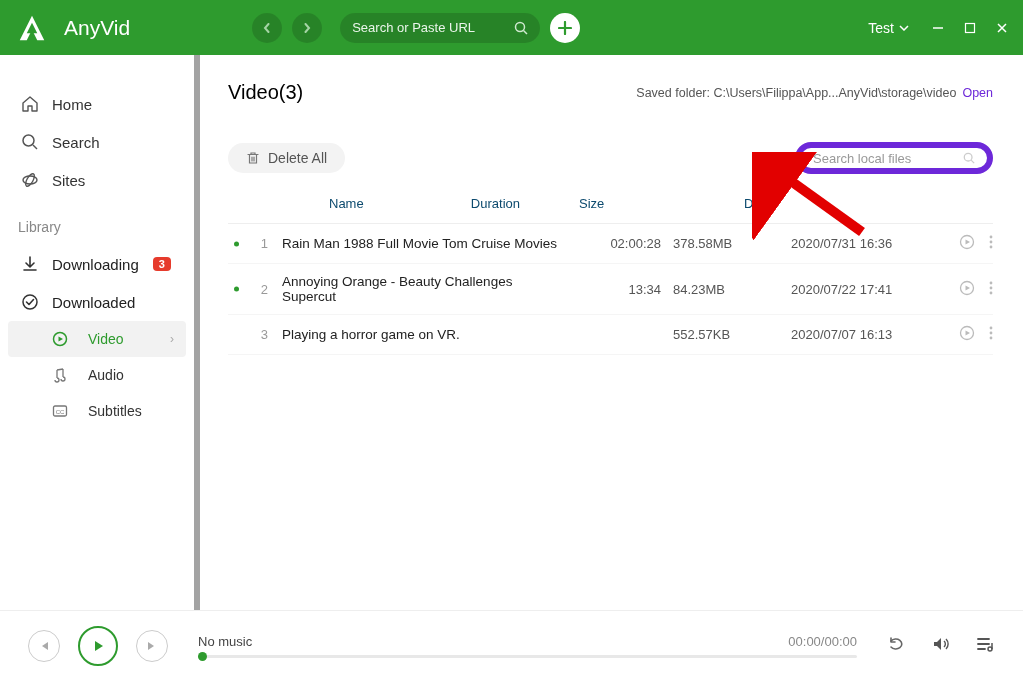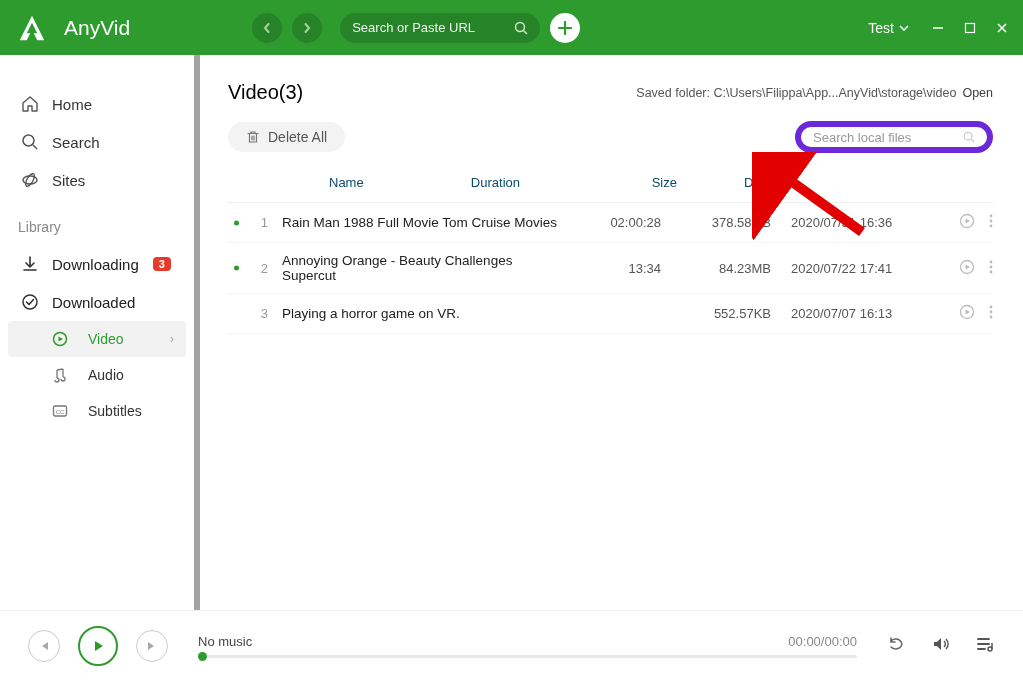--- a/index.html
+++ b/index.html
@@ -29,34 +29,34 @@
   .lib-label { padding: 20px 0 10px 18px; font-size: 14px; color: #888; }
   .side-sub { display: flex; align-items: center; padding: 8px 12px 8px 50px; font-size: 14px; color: #333; gap: 18px; cursor: pointer; position: relative; }
   .side-sub.active { background: #f2f2f2; color: #2e9b2e; border-radius: 4px; margin: 0 8px; padding-left: 42px; }
   .badge { background: #e63b2c; color: #fff; font-size: 11px; font-weight: bold; padding: 1px 6px; border-radius: 4px; margin-left: 2px; }
   .chev { position: absolute; right: 12px; color: #aaa; font-size: 12px; }
 
   .main { flex: 1; padding: 26px 30px 0 28px; position: relative; }
   .top-row { display: flex; align-items: center; justify-content: space-between; }
   .page-title { font-size: 20px; font-weight: 500; color: #000000; }
   .saved-folder { font-size: 12.5px; color: #555; display: flex; gap: 6px; }
-  .open-link { color: #404040; cursor: pointer; }
-
-  .toolbar-row { display: flex; align-items: center; justify-content: space-between; margin-top: 17px; }
+  .open-link { color: #6d28d9; cursor: pointer; }
+
+  .toolbar-row { display: flex; align-items: center; justify-content: space-between; margin-top: 38px; }
   .delete-all { display: flex; align-items: center; gap: 8px; background: #f3f3f3; border-radius: 16px; padding: 7px 18px; font-size: 14px; cursor: pointer; color: #555; }
   .local-search { width: 198px; height: 32px; border: 6px solid #6d28d9; border-radius: 16px; display: flex; align-items: center; padding: 0 12px; justify-content: space-between; }
   .local-search input { border: none; outline: none; font-size: 13px; width: 150px; color: #333; }
   .local-search input::placeholder { color: #999; }
 
   .table { margin-top: 10px; }
   .thead { display: flex; border-bottom: 1px solid #eee; color: #0c4a6e; font-size: 13px; padding: 12px 0; gap: 47px; }
   .col-idx { width: 54px; text-align: right; padding-right: 14px; position: relative; }
   .col-name { flex: 1; }
   .col-dur { width: 110px; text-align: right; padding-right: 12px; }
-  .col-size { width: 110px; text-align: right; padding-right: 12px; }
+  .col-size { width: 110px; padding-right: 12px; }
   .col-date { width: 150px; text-align: left; padding-left: 8px; }
   .col-actions { width: 60px; display: flex; gap: 14px; justify-content: flex-end; align-items: center; }
   .row { display: flex; align-items: center; padding: 10px 0; font-size: 13px; color: #555; border-bottom: 1px solid #f5f5f5; }
   .row .col-name { color: #222; font-size: 13.5px; }
   .row .col-idx { color: #999; }
   .dot { width: 5px; height: 5px; background: #2e9b2e; border-radius: 50%; position: absolute; left: 6px; top: 50%; transform: translateY(-50%); }
   .row-icon { color: #bbb; cursor: pointer; }
 
   
   .footer { height: 70px; border-top: 1px solid #eee; display: flex; align-items: center; padding: 0 28px; position: absolute; bottom: 0; left: 0; right: 0; background: #fff; }

